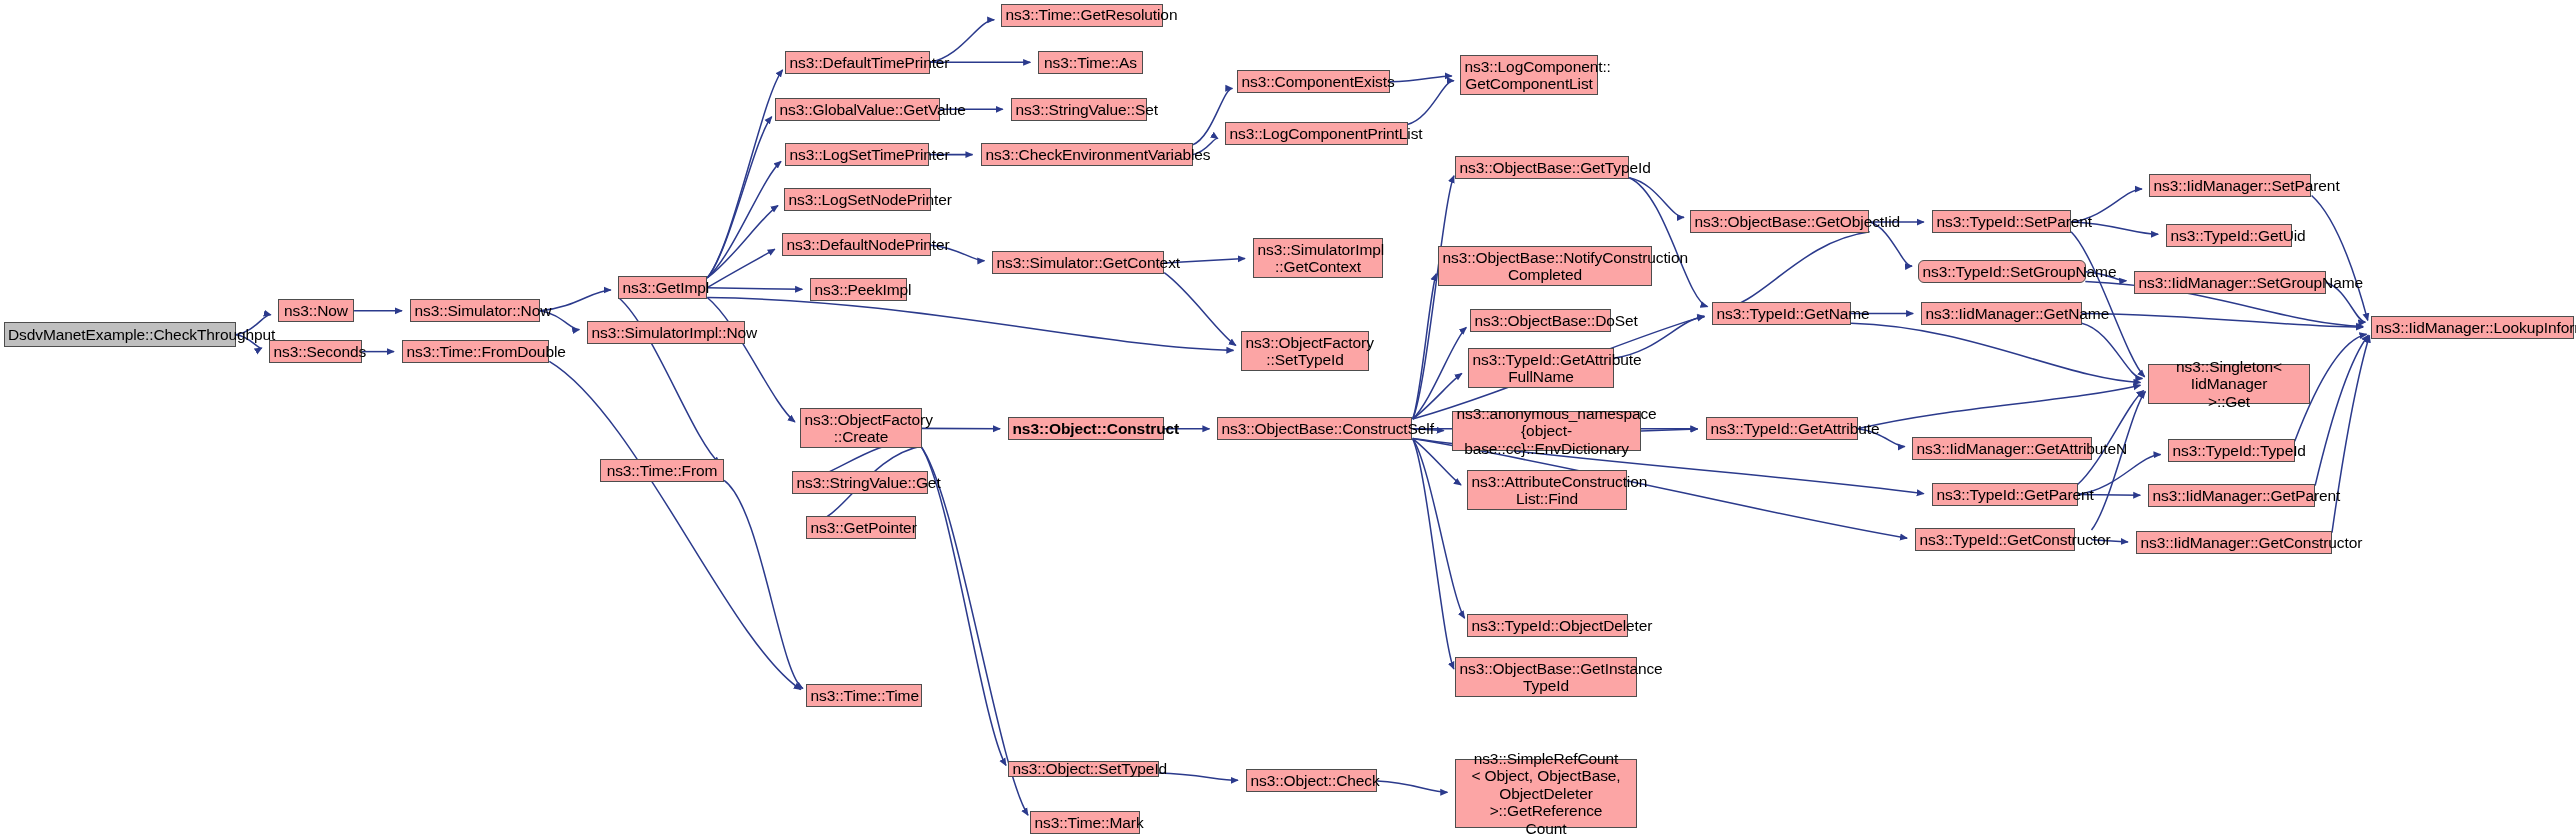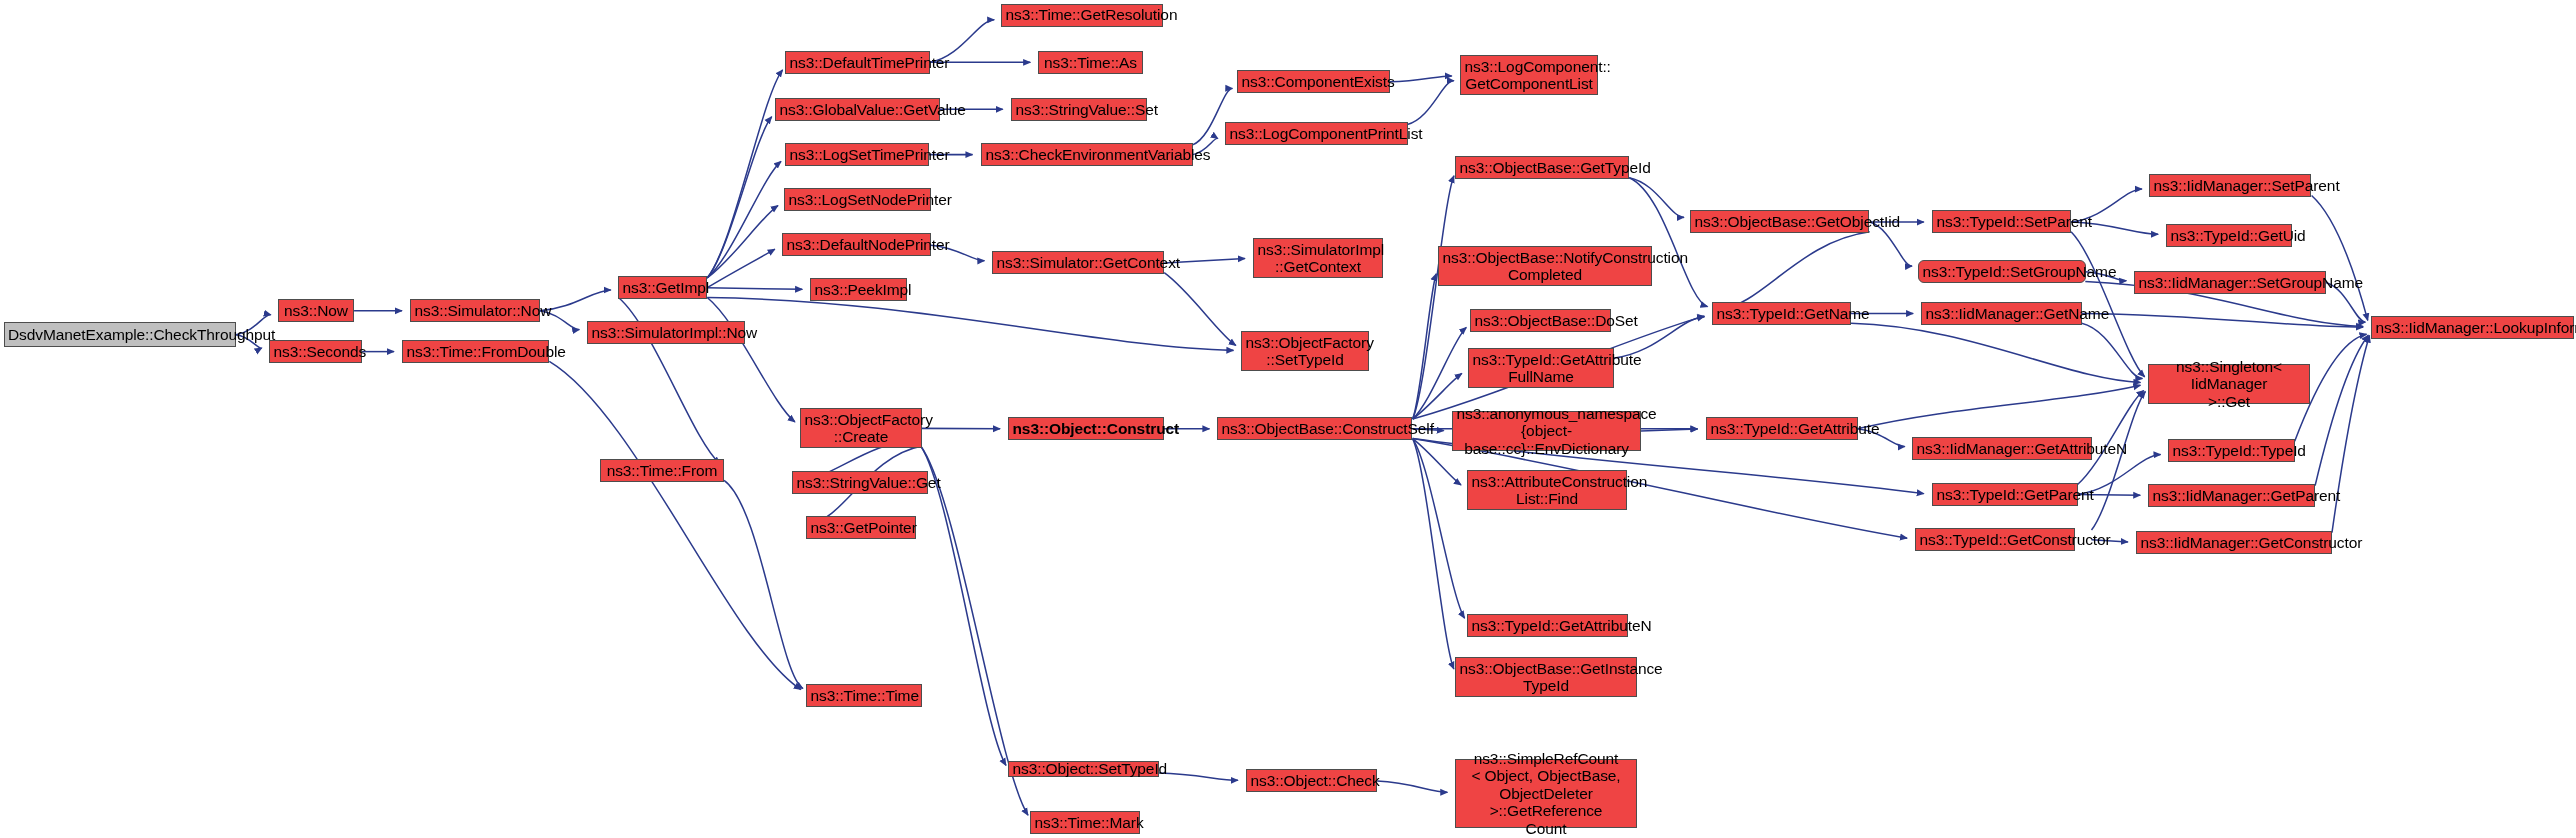--- a/index.html
+++ b/index.html
@@ -9,21 +9,21 @@
     width:2576px;height:839px;
     background:#ffffff;
     font-family:"Liberation Sans", sans-serif;
     overflow:hidden;
   }
   svg#edges{position:absolute;left:0;top:0;width:2576px;height:839px;}
   .node{
     position:absolute;
     box-sizing:border-box;
     border:1.4px solid #4d4d4d;
-    background:#ef4444;
+    background:#fca5a5;
     color:#000000;
     display:flex;
     align-items:center;
     justify-content:center;
     text-align:center;
     font-size:15.5px;
     line-height:1.12;
     letter-spacing:-0.1px;
     white-space:pre-line;
     padding:0 3.5px;
@@ -164,21 +164,21 @@
       <div class="node" style="left: 1455px; top: 156px; width: 174px; height: 23px;"><span class="lbl">ns3::ObjectBase::GetTypeId</span></div>
       <div class="node" style="left: 1438px; top: 246px; width: 214px; height: 40px;"><span class="lbl">ns3::ObjectBase::NotifyConstruction
 Completed</span></div>
       <div class="node" style="left: 1470px; top: 309px; width: 141px; height: 23px;"><span class="lbl">ns3::ObjectBase::DoSet</span></div>
       <div class="node" style="left: 1468px; top: 348px; width: 146px; height: 40px;"><span class="lbl">ns3::TypeId::GetAttribute
 FullName</span></div>
       <div class="node" style="left: 1452px; top: 411px; width: 189px; height: 40px;"><span class="lbl">ns3::anonymous_namespace
 {object-base::cc}::EnvDictionary</span></div>
       <div class="node" style="left: 1467px; top: 470px; width: 160px; height: 40px;"><span class="lbl">ns3::AttributeConstruction
 List::Find</span></div>
-      <div class="node" style="left: 1467px; top: 614px; width: 161px; height: 23px;"><span class="lbl">ns3::TypeId::GetAttributeN</span></div>
+      <div class="node" style="left: 1467px; top: 614px; width: 161px; height: 23px;"><span class="lbl">ns3::TypeId::ObjectDeleter</span></div>
       <div class="node" style="left: 1455px; top: 657px; width: 182px; height: 40px;"><span class="lbl">ns3::ObjectBase::GetInstance
 TypeId</span></div>
       <div class="node" style="left: 1690px; top: 210px; width: 179px; height: 23px;"><span class="lbl">ns3::ObjectBase::GetObjectIid</span></div>
       <div class="node" style="left: 1712px; top: 302px; width: 139px; height: 23px;"><span class="lbl">ns3::TypeId::GetName</span></div>
       <div class="node" style="left: 1706px; top: 417px; width: 152px; height: 23px;"><span class="lbl">ns3::TypeId::GetAttribute</span></div>
       <div class="node" style="left: 1932px; top: 210px; width: 139px; height: 23px;"><span class="lbl">ns3::TypeId::SetParent</span></div>
       <div class="node" style="left: 1918px; top: 260px; width: 168px; height: 23px; border-radius: 6px;"><span class="lbl">ns3::TypeId::SetGroupName</span></div>
       <div class="node" style="left: 1921px; top: 302px; width: 161px; height: 23px;"><span class="lbl">ns3::IidManager::GetName</span></div>
       <div class="node" style="left: 1912px; top: 437px; width: 180px; height: 23px;"><span class="lbl">ns3::IidManager::GetAttributeN</span></div>
       <div class="node" style="left: 1932px; top: 483px; width: 146px; height: 23px;"><span class="lbl">ns3::TypeId::GetParent</span></div>

